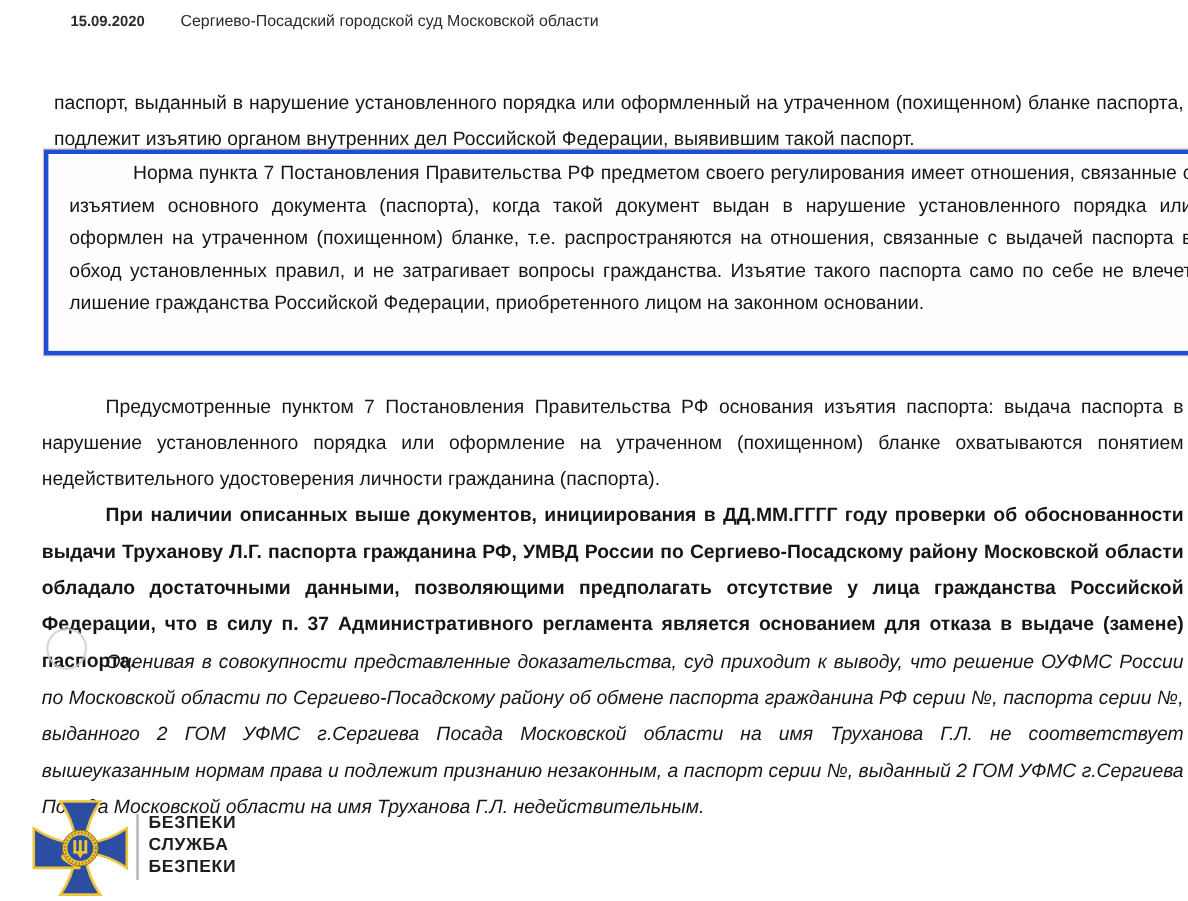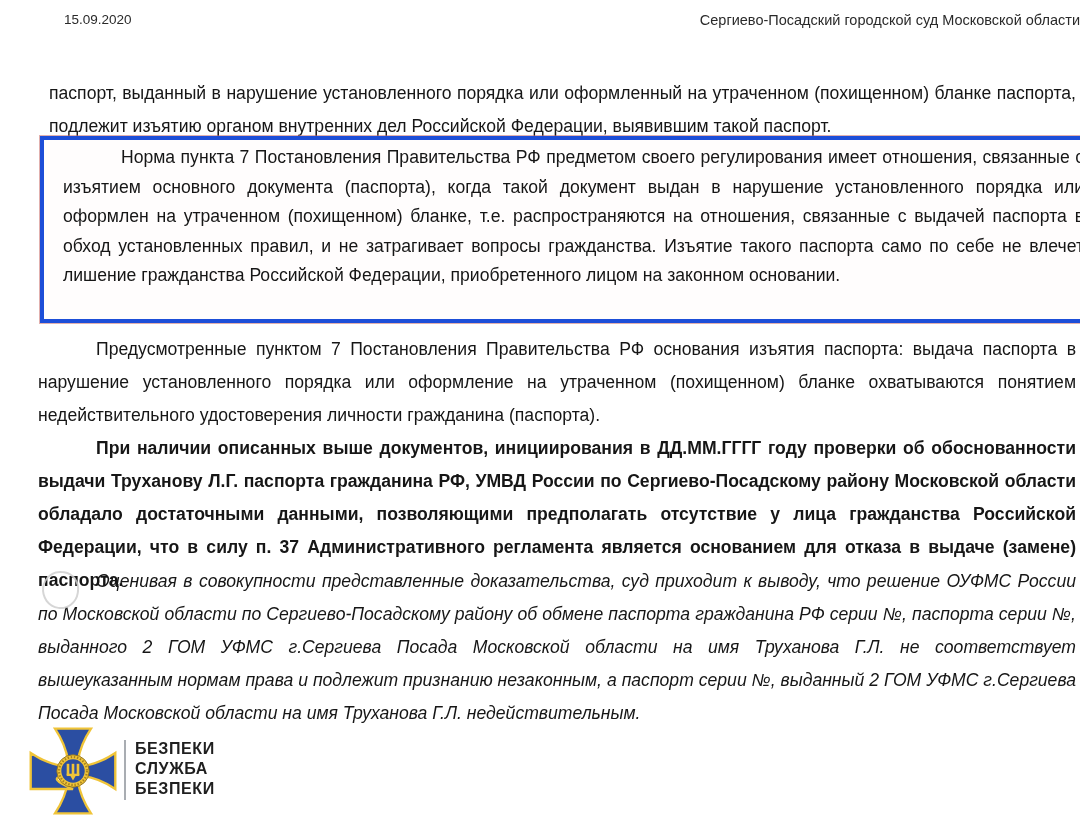--- a/index.html
+++ b/index.html
@@ -9,37 +9,37 @@
     font-family: "Liberation Sans", "DejaVu Sans", sans-serif;
     color: #1a1a1a;
     overflow: hidden;
     position: relative;
   }
   .page { position: absolute; inset: 0; background: #fff; }
 
   
   .hdr-date {
     position: absolute; left: 64px; top: 12px;
-    font-size: 13.5px; color: #2a2a2a;
+    font-size: 13.5px; color: #2a2a2a; font-weight: bold;
   }
   .hdr-court {
     position: absolute; left: 0; right: 0; top: 12px;
     padding-left: 164px;
-    text-align: right;
+    text-align: left;
     font-size: 14.5px; color: #2a2a2a;
   }
 
   
   .para {
     position: absolute; left: 38px; right: 4px;
     font-size: 17.6px; line-height: 33px;
     text-align: justify;
     color: #161616;
   }
-  .para.indent { text-indent: 58px; }
+  .para.indent { text-indent: 58px; margin-top: 20px; }
 
   .p1 { top: 77px; margin-left: 11px; }
 
   
   .redbox {
     position: absolute;
     left: 15px; top: 136px;
     width: 1062px; height: 187px;
     box-sizing: border-box;
     border: 4px solid #1d4ed8;

